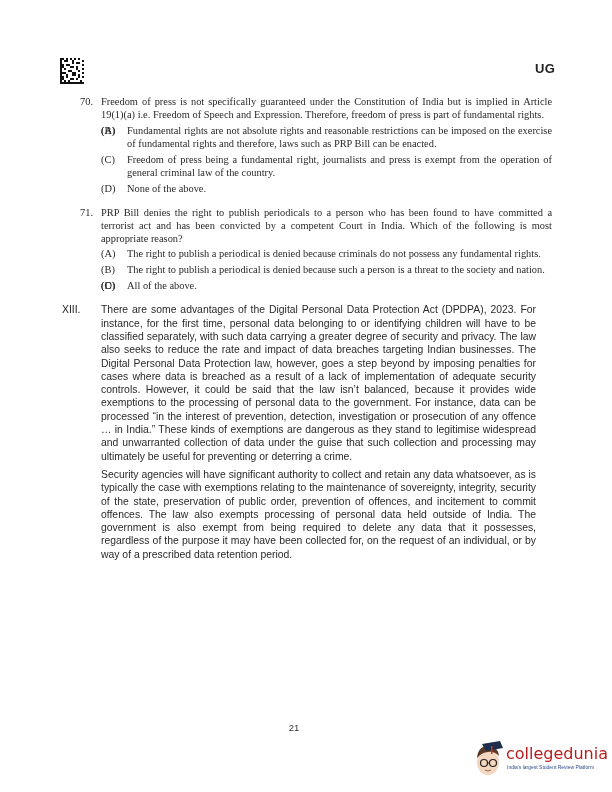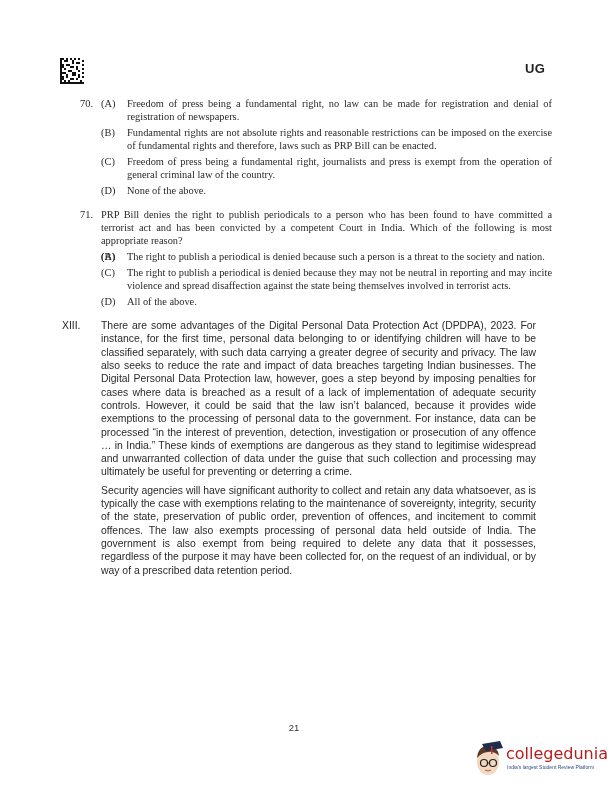--- a/index.html
+++ b/index.html
@@ -23,21 +23,21 @@
     .barcode {
       position: absolute;
       left: 60px;
       top: 58px;
       width: 24px;
       height: 26px;
     }
     .barcode svg { display: block; }
     .ug-label {
       position: absolute;
-      right: 67px;
+      right: 57px;
       top: 61px;
       font-size: 13px;
       font-weight: bold;
       color: #222;
       letter-spacing: 0.2px;
       margin-left: 46px;
     }
     .content {
       position: absolute;
       left: 62px;
@@ -173,24 +173,24 @@
       <rect x="10" y="11" width="1" height="1" fill="#111"></rect>
     </svg>
   </div>
 
   <div class="ug-label">UG</div>
 
   <div class="content">
 
     <div class="question">
       <span class="qnum">70.</span>
+      <div class="qtext">Freedom of press is not specifically guaranteed under the Constitution of India but is implied in Article 19(1)(a) i.e. Freedom of Speech and Expression. Therefore, freedom of press is part of fundamental rights.</div>
       <div class="options">
         <div class="option">
           <span class="olabel">(A)</span>
-          <span>Freedom of press being a fundamental right, no law can be made for registration and denial of registration of newspapers.</span>
         </div>
         <div class="option">
           <span class="olabel">(B)</span>
           <span>Fundamental rights are not absolute rights and reasonable restrictions can be imposed on the exercise of fundamental rights and therefore, laws such as PRP Bill can be enacted.</span>
         </div>
         <div class="option">
           <span class="olabel">(C)</span>
           <span>Freedom of press being a fundamental right, journalists and press is exempt from the operation of general criminal law of the country.</span>
         </div>
         <div class="option">
@@ -199,28 +199,28 @@
         </div>
       </div>
     </div>
 
     <div class="question q71">
       <span class="qnum">71.</span>
       <div class="qtext">PRP Bill denies the right to publish periodicals to a person who has been found to have committed a terrorist act and has been convicted by a competent Court in India. Which of the following is most appropriate reason?</div>
       <div class="options">
         <div class="option">
           <span class="olabel">(A)</span>
+          <span>The right to publish a periodical is denied because criminals do not possess any fundamental rights.</span>
         </div>
         <div class="option">
           <span class="olabel">(B)</span>
           <span>The right to publish a periodical is denied because such a person is a threat to the society and nation.</span>
         </div>
         <div class="option">
           <span class="olabel">(C)</span>
-          <span>The right to publish a periodical is denied because they may not be neutral in reporting and may incite violence and spread disaffection against the state being themselves involved in terrorist acts.</span>
         </div>
         <div class="option">
           <span class="olabel">(D)</span>
           <span>All of the above.</span>
         </div>
       </div>
     </div>
 
     <div class="passage">
       <span class="pnum">XIII.</span>

